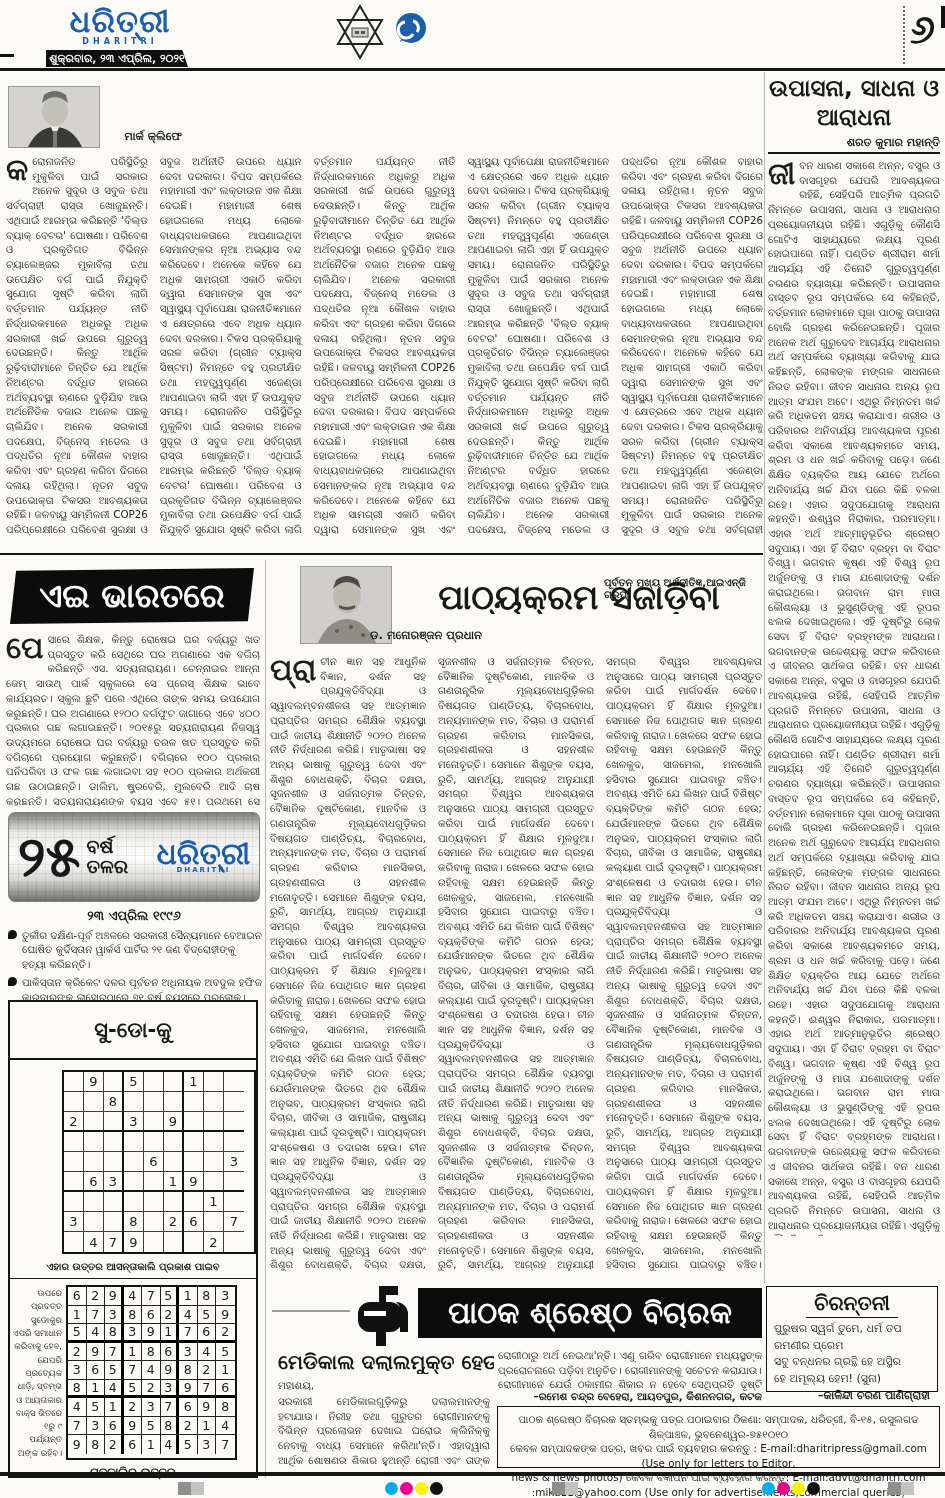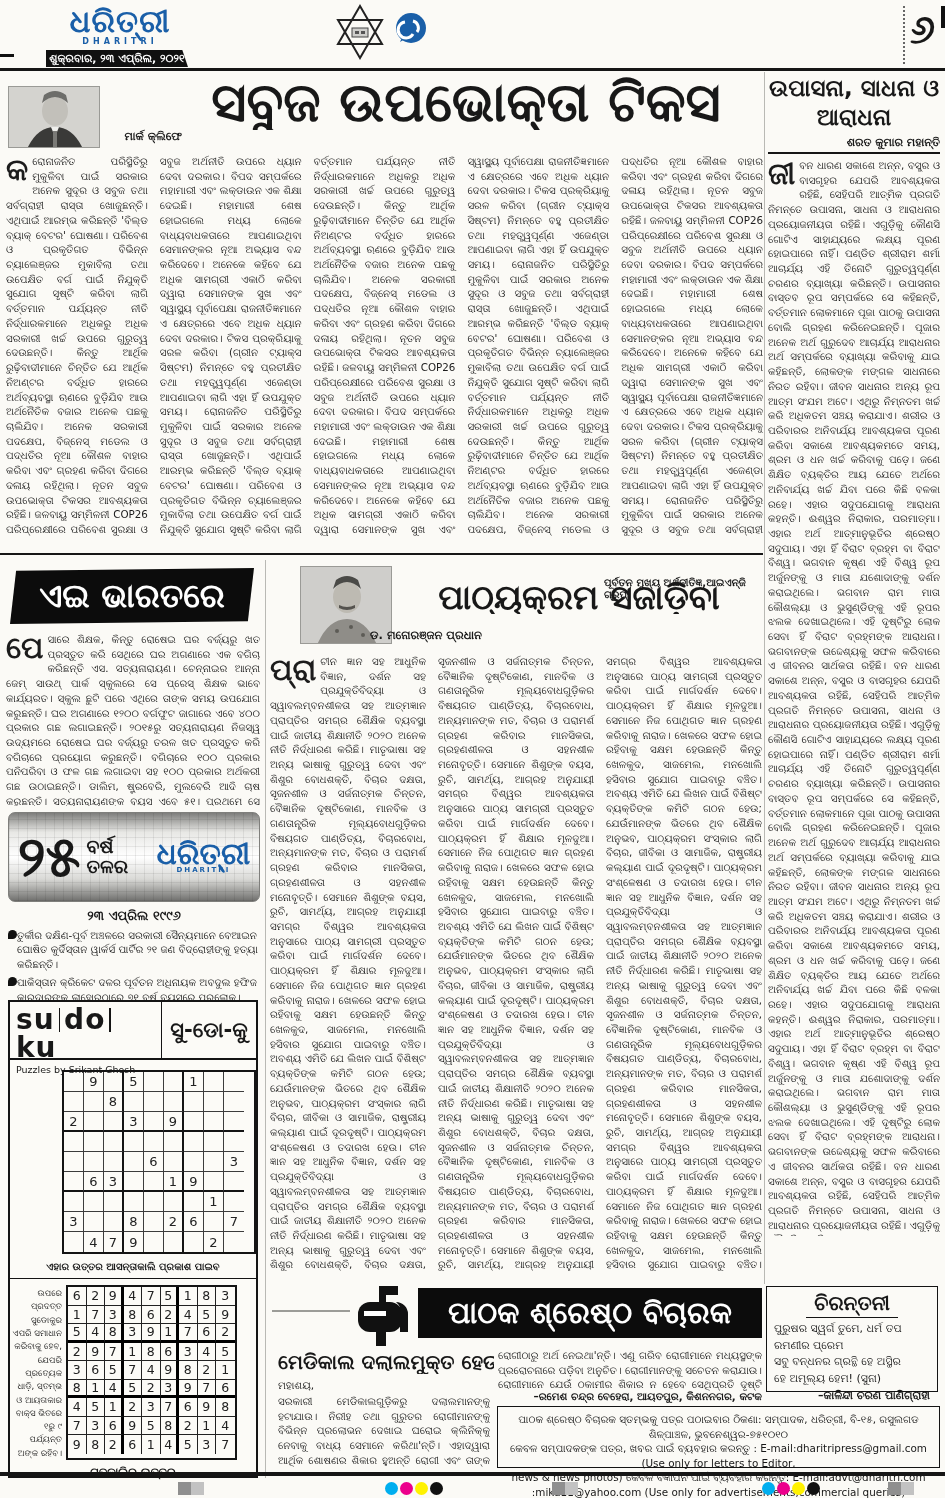--- a/index.html
+++ b/index.html
@@ -48,21 +48,21 @@
     background:
       repeating-linear-gradient(90deg, rgba(0,0,0,.07) 0 1px, transparent 1px 9px),
       repeating-linear-gradient(0deg, rgba(0,0,0,.07) 0 1px, transparent 1px 9px),
       linear-gradient(180deg,#7e7e7c 0%,#e8e8e5 22%,#ffffff 50%,#d9d9d6 75%,#6f6f6d 100%);
     display:flex; align-items:center; justify-content:center; gap:6px;
   }
   .y25-num { font-size:56px; font-weight:bold; line-height:.9; }
   .y25-mid { font-size:19px; font-weight:bold; line-height:1.05; width:64px; }
   .y25-logo { color:#1a5fa8; font-size:30px; font-weight:bold; line-height:.9; }
   .y25-logo small{ display:block; font-size:7px; letter-spacing:2px; text-align:center; }
-  .bullet-item { display:flex; font-size:10.3px; line-height:1.4; margin-bottom:4px; }
+  .bullet-item { display:flex; gap:5px; font-size:10.3px; line-height:1.4; margin-bottom:4px; }
   .bullet-marker { width:9px; height:9px; background:#111; border-radius:50% 50% 50% 0; flex:0 0 9px; margin-top:2px; }
 
   
   .sudoku-box { border:2px solid #141414; background:#fcfbf7; }
   .sudoku-head { display:flex; border-bottom:2px solid #141414; height:58px; }
   .sudoku-head-left { width:152px; padding:4px 6px; border-right:1.5px solid #141414; }
   .sdk-word { font-size:28px; font-weight:bold; line-height:1; letter-spacing:1px; }
   .sdk-bar { display:inline-block; width:1.5px; height:24px; background:#141414; margin:0 4px; vertical-align:-3px; }
   .sdk-sub { font-size:9.5px; margin-top:2px; }
   .sudoku-head-right { flex:1; display:flex; align-items:center; justify-content:center; font-size:21px; font-weight:bold; }
@@ -134,21 +134,20 @@
     <svg width="92" height="62" viewBox="0 0 92 62">
       <rect width="92" height="62" fill="#d4d3cf"></rect>
       <ellipse cx="46" cy="24" rx="13" ry="15" fill="#c2c0ba"></ellipse>
       <path d="M33 16 q13 -12 26 0 l-2 -8 q-11 -8 -22 0 Z" fill="#6d6d6a"></path>
       <path d="M18 62 q10 -22 28 -22 q18 0 28 22 Z" fill="#3a3a38"></path>
       <path d="M42 40 l4 10 l4 -10 Z" fill="#efefec"></path>
       <rect x="44" y="44" width="4" height="18" fill="#7a7a76"></rect>
     </svg>
   </div>
   <div class="abs byline" style="left:104px;top:130px;width:78px;">ମାର୍କ କ୍ଲିଫେ</div>
-  <h1 class="abs lead-headline nowrap" style="left:172px;top:76px;width:588px;">ସବୁଜ ଉପଭୋକ୍ତା ଟିକସ</h1>
 
   <div class="abs bodytxt" style="left:6px;top:154px;width:757px;height:392px;column-count:5;column-gap:12px;">
     <span class="dropcap">କ</span><span>ରୋନାଜନିତ ପରିସ୍ଥିତିରୁ ମୁକୁଳିବା ପାଇଁ ସରକାର ଅନେକ ସୁଦୂର ଓ ସବୁଜ ତଥା ସର୍ବଗ୍ରାହୀ ରାସ୍ତା ଖୋଜୁଛନ୍ତି। ଏଥିପାଇଁ ଆରମ୍ଭ କରିଛନ୍ତି 'ବିଲ୍ଡ ବ୍ୟାକ୍ ବେଟର' ଘୋଷଣା। ପରିବେଶ ଓ ପ୍ରକୃତିଗତ ବିଭିନ୍ନ ଚ୍ୟାଲେଞ୍ଜର ମୁକାବିଲା ତଥା ଉପେକ୍ଷିତ ବର୍ଗ ପାଇଁ ନିଯୁକ୍ତି ସୁଯୋଗ ସୃଷ୍ଟି କରିବା ଲାଗି ବର୍ତ୍ତମାନ ପର୍ଯ୍ୟନ୍ତ ନୀତି ନିର୍ଦ୍ଧାରକମାନେ ଅଧିକରୁ ଅଧିକ ସରକାରୀ ଖର୍ଚ୍ଚ ଉପରେ ଗୁରୁତ୍ୱ ଦେଉଛନ୍ତି। କିନ୍ତୁ ଆର୍ଥିକ ରୁଢ଼ିବାଦୀମାନେ ଚିନ୍ତିତ ଯେ ଆର୍ଥିକ ନିଅଣ୍ଟର ବର୍ଦ୍ଧିତ ହାରରେ ଅର୍ଥବ୍ୟବସ୍ଥା ଋଣରେ ବୁଡ଼ିଯିବ ଆଉ ଅର୍ଥନୈତିକ ବଜାର ଅନେକ ପଛକୁ ଚାଲିଯିବ। ଅନେକ ସରକାରୀ ପଦକ୍ଷେପ, ବିଜ୍‌ନେସ୍ ମଡେଲ ଓ ପଦ୍ଧତିର ନୂଆ କୌଶଳ ବାହାର କରିବା ଏବଂ ଗ୍ରହଣ କରିବା ଦିଗରେ ଦଳାୟ ରହିଥିଲା। ନୂତନ ସବୁଜ ଉପଭୋକ୍ତା ଟିକସର ଆବଶ୍ୟକତା ରହିଛି। ଜଳବାୟୁ ସମ୍ମିଳନୀ COP26 ପରିପ୍ରେକ୍ଷୀରେ ପରିବେଶ ସୁରକ୍ଷା ଓ ସବୁଜ ଅର୍ଥନୀତି ଉପରେ ଧ୍ୟାନ ଦେବା ଦରକାର। ବିପଦ ସମ୍ପର୍କରେ ମହାମାରୀ ଏବଂ ଲକ୍‌ଡାଉନ ଏକ ଶିକ୍ଷା ଦେଇଛି। ମହାମାରୀ ଶେଷ ହୋଇଗଲେ ମଧ୍ୟ ଲୋକେ ବାଧ୍ୟବାଧକତାରେ ଆପଣାଇଥିବା ସେମାନଙ୍କର ନୂଆ ଅଭ୍ୟାସ ବନ୍ଦ କରିଦେବେ। ଅନେକେ କହିବେ ଯେ ଅଧିକ ସାମଗ୍ରୀ ଏକାଠି କରିବା ଦ୍ୱାରା ସେମାନଙ୍କ ସୁଖ ଏବଂ ସ୍ୱାସ୍ଥ୍ୟ ପୂର୍ବାପେକ୍ଷା ରାଜନୀତିଜ୍ଞମାନେ ଏ କ୍ଷେତ୍ରରେ ଏବେ ଅଧିକ ଧ୍ୟାନ ଦେବା ଦରକାର। ଟିକସ ପ୍ରକ୍ରିୟାକୁ ସରଳ କରିବା (ଗ୍ରୀନ ଟ୍ୟାକ୍ସ ସିଷ୍ଟମ) ନିମନ୍ତେ ବହୁ ପ୍ରତୀକ୍ଷିତ ତଥା ମହତ୍ତ୍ୱପୂର୍ଣ୍ଣ ଏଜେଣ୍ଡା ଆପଣାଇବା ଲାଗି ଏହା ହିଁ ଉପଯୁକ୍ତ ସମୟ। ରୋନାଜନିତ ପରିସ୍ଥିତିରୁ ମୁକୁଳିବା ପାଇଁ ସରକାର ଅନେକ ସୁଦୂର ଓ ସବୁଜ ତଥା ସର୍ବଗ୍ରାହୀ ରାସ୍ତା ଖୋଜୁଛନ୍ତି। ଏଥିପାଇଁ ଆରମ୍ଭ କରିଛନ୍ତି 'ବିଲ୍ଡ ବ୍ୟାକ୍ ବେଟର' ଘୋଷଣା। ପରିବେଶ ଓ ପ୍ରକୃତିଗତ ବିଭିନ୍ନ ଚ୍ୟାଲେଞ୍ଜର ମୁକାବିଲା ତଥା ଉପେକ୍ଷିତ ବର୍ଗ ପାଇଁ ନିଯୁକ୍ତି ସୁଯୋଗ ସୃଷ୍ଟି କରିବା ଲାଗି ବର୍ତ୍ତମାନ ପର୍ଯ୍ୟନ୍ତ ନୀତି ନିର୍ଦ୍ଧାରକମାନେ ଅଧିକରୁ ଅଧିକ ସରକାରୀ ଖର୍ଚ୍ଚ ଉପରେ ଗୁରୁତ୍ୱ ଦେଉଛନ୍ତି। କିନ୍ତୁ ଆର୍ଥିକ ରୁଢ଼ିବାଦୀମାନେ ଚିନ୍ତିତ ଯେ ଆର୍ଥିକ ନିଅଣ୍ଟର ବର୍ଦ୍ଧିତ ହାରରେ ଅର୍ଥବ୍ୟବସ୍ଥା ଋଣରେ ବୁଡ଼ିଯିବ ଆଉ ଅର୍ଥନୈତିକ ବଜାର ଅନେକ ପଛକୁ ଚାଲିଯିବ। ଅନେକ ସରକାରୀ ପଦକ୍ଷେପ, ବିଜ୍‌ନେସ୍ ମଡେଲ ଓ ପଦ୍ଧତିର ନୂଆ କୌଶଳ ବାହାର କରିବା ଏବଂ ଗ୍ରହଣ କରିବା ଦିଗରେ ଦଳାୟ ରହିଥିଲା। ନୂତନ ସବୁଜ ଉପଭୋକ୍ତା ଟିକସର ଆବଶ୍ୟକତା ରହିଛି। ଜଳବାୟୁ ସମ୍ମିଳନୀ COP26 ପରିପ୍ରେକ୍ଷୀରେ ପରିବେଶ ସୁରକ୍ଷା ଓ ସବୁଜ ଅର୍ଥନୀତି ଉପରେ ଧ୍ୟାନ ଦେବା ଦରକାର। ବିପଦ ସମ୍ପର୍କରେ ମହାମାରୀ ଏବଂ ଲକ୍‌ଡାଉନ ଏକ ଶିକ୍ଷା ଦେଇଛି। ମହାମାରୀ ଶେଷ ହୋଇଗଲେ ମଧ୍ୟ ଲୋକେ ବାଧ୍ୟବାଧକତାରେ ଆପଣାଇଥିବା ସେମାନଙ୍କର ନୂଆ ଅଭ୍ୟାସ ବନ୍ଦ କରିଦେବେ। ଅନେକେ କହିବେ ଯେ ଅଧିକ ସାମଗ୍ରୀ ଏକାଠି କରିବା ଦ୍ୱାରା ସେମାନଙ୍କ ସୁଖ ଏବଂ ସ୍ୱାସ୍ଥ୍ୟ ପୂର୍ବାପେକ୍ଷା ରାଜନୀତିଜ୍ଞମାନେ ଏ କ୍ଷେତ୍ରରେ ଏବେ ଅଧିକ ଧ୍ୟାନ ଦେବା ଦରକାର। ଟିକସ ପ୍ରକ୍ରିୟାକୁ ସରଳ କରିବା (ଗ୍ରୀନ ଟ୍ୟାକ୍ସ ସିଷ୍ଟମ) ନିମନ୍ତେ ବହୁ ପ୍ରତୀକ୍ଷିତ ତଥା ମହତ୍ତ୍ୱପୂର୍ଣ୍ଣ ଏଜେଣ୍ଡା ଆପଣାଇବା ଲାଗି ଏହା ହିଁ ଉପଯୁକ୍ତ ସମୟ। ରୋନାଜନିତ ପରିସ୍ଥିତିରୁ ମୁକୁଳିବା ପାଇଁ ସରକାର ଅନେକ ସୁଦୂର ଓ ସବୁଜ ତଥା ସର୍ବଗ୍ରାହୀ ରାସ୍ତା ଖୋଜୁଛନ୍ତି। ଏଥିପାଇଁ ଆରମ୍ଭ କରିଛନ୍ତି 'ବିଲ୍ଡ ବ୍ୟାକ୍ ବେଟର' ଘୋଷଣା। ପରିବେଶ ଓ ପ୍ରକୃତିଗତ ବିଭିନ୍ନ ଚ୍ୟାଲେଞ୍ଜର ମୁକାବିଲା ତଥା ଉପେକ୍ଷିତ ବର୍ଗ ପାଇଁ ନିଯୁକ୍ତି ସୁଯୋଗ ସୃଷ୍ଟି କରିବା ଲାଗି ବର୍ତ୍ତମାନ ପର୍ଯ୍ୟନ୍ତ ନୀତି ନିର୍ଦ୍ଧାରକମାନେ ଅଧିକରୁ ଅଧିକ ସରକାରୀ ଖର୍ଚ୍ଚ ଉପରେ ଗୁରୁତ୍ୱ ଦେଉଛନ୍ତି। କିନ୍ତୁ ଆର୍ଥିକ ରୁଢ଼ିବାଦୀମାନେ ଚିନ୍ତିତ ଯେ ଆର୍ଥିକ ନିଅଣ୍ଟର ବର୍ଦ୍ଧିତ ହାରରେ ଅର୍ଥବ୍ୟବସ୍ଥା ଋଣରେ ବୁଡ଼ିଯିବ ଆଉ ଅର୍ଥନୈତିକ ବଜାର ଅନେକ ପଛକୁ ଚାଲିଯିବ। ଅନେକ ସରକାରୀ ପଦକ୍ଷେପ, ବିଜ୍‌ନେସ୍ ମଡେଲ ଓ ପଦ୍ଧତିର ନୂଆ କୌଶଳ ବାହାର କରିବା ଏବଂ ଗ୍ରହଣ କରିବା ଦିଗରେ ଦଳାୟ ରହିଥିଲା। ନୂତନ ସବୁଜ ଉପଭୋକ୍ତା ଟିକସର ଆବଶ୍ୟକତା ରହିଛି। ଜଳବାୟୁ ସମ୍ମିଳନୀ COP26 ପରିପ୍ରେକ୍ଷୀରେ ପରିବେଶ ସୁରକ୍ଷା ଓ ସବୁଜ ଅର୍ଥନୀତି ଉପରେ ଧ୍ୟାନ ଦେବା ଦରକାର। ବିପଦ ସମ୍ପର୍କରେ ମହାମାରୀ ଏବଂ ଲକ୍‌ଡାଉନ ଏକ ଶିକ୍ଷା ଦେଇଛି। ମହାମାରୀ ଶେଷ ହୋଇଗଲେ ମଧ୍ୟ ଲୋକେ ବାଧ୍ୟବାଧକତାରେ ଆପଣାଇଥିବା ସେମାନଙ୍କର ନୂଆ ଅଭ୍ୟାସ ବନ୍ଦ କରିଦେବେ। ଅନେକେ କହିବେ ଯେ ଅଧିକ ସାମଗ୍ରୀ ଏକାଠି କରିବା ଦ୍ୱାରା ସେମାନଙ୍କ ସୁଖ ଏବଂ ସ୍ୱାସ୍ଥ୍ୟ ପୂର୍ବାପେକ୍ଷା ରାଜନୀତିଜ୍ଞମାନେ ଏ କ୍ଷେତ୍ରରେ ଏବେ ଅଧିକ ଧ୍ୟାନ ଦେବା ଦରକାର। ଟିକସ ପ୍ରକ୍ରିୟାକୁ ସରଳ କରିବା (ଗ୍ରୀନ ଟ୍ୟାକ୍ସ ସିଷ୍ଟମ) ନିମନ୍ତେ ବହୁ ପ୍ରତୀକ୍ଷିତ ତଥା ମହତ୍ତ୍ୱପୂର୍ଣ୍ଣ ଏଜେଣ୍ଡା ଆପଣାଇବା ଲାଗି ଏହା ହିଁ ଉପଯୁକ୍ତ ସମୟ। ରୋନାଜନିତ ପରିସ୍ଥିତିରୁ ମୁକୁଳିବା ପାଇଁ ସରକାର ଅନେକ ସୁଦୂର ଓ ସବୁଜ ତଥା ସର୍ବଗ୍ରାହୀ ରାସ୍ତା ଖୋଜୁଛନ୍ତି। ଏଥିପାଇଁ ଆରମ୍ଭ କରିଛନ୍ତି 'ବିଲ୍ଡ ବ୍ୟାକ୍ ବେଟର' ଘୋଷଣା। ପରିବେଶ ଓ ପ୍ରକୃତିଗତ ବିଭିନ୍ନ ଚ୍ୟାଲେଞ୍ଜର ମୁକାବିଲା ତଥା ଉପେକ୍ଷିତ ବର୍ଗ ପାଇଁ ନିଯୁକ୍ତି ସୁଯୋଗ ସୃଷ୍ଟି କରିବା ଲାଗି ବର୍ତ୍ତମାନ ପର୍ଯ୍ୟନ୍ତ ନୀତି ନିର୍ଦ୍ଧାରକମାନେ ଅଧିକରୁ ଅଧିକ ସରକାରୀ ଖର୍ଚ୍ଚ ଉପରେ ଗୁରୁତ୍ୱ ଦେଉଛନ୍ତି। କିନ୍ତୁ ଆର୍ଥିକ ରୁଢ଼ିବାଦୀମାନେ ଚିନ୍ତିତ ଯେ ଆର୍ଥିକ ନିଅଣ୍ଟର ବର୍ଦ୍ଧିତ ହାରରେ ଅର୍ଥବ୍ୟବସ୍ଥା ଋଣରେ ବୁଡ଼ିଯିବ ଆଉ ଅର୍ଥନୈତିକ ବଜାର ଅନେକ ପଛକୁ ଚାଲିଯିବ। ଅନେକ ସରକାରୀ ପଦକ୍ଷେପ, ବିଜ୍‌ନେସ୍ ମଡେଲ ଓ ପଦ୍ଧତିର ନୂଆ କୌଶଳ ବାହାର କରିବା ଏବଂ ଗ୍ରହଣ କରିବା ଦିଗରେ ଦଳାୟ ରହିଥିଲା। ନୂତନ ସବୁଜ ଉପଭୋକ୍ତା ଟିକସର ଆବଶ୍ୟକତା ରହିଛି। ଜଳବାୟୁ ସମ୍ମିଳନୀ COP26 ପରିପ୍ରେକ୍ଷୀରେ ପରିବେଶ ସୁରକ୍ଷା ଓ ସବୁଜ ଅର୍ଥନୀତି ଉପରେ ଧ୍ୟାନ ଦେବା ଦରକାର। ବିପଦ ସମ୍ପର୍କରେ ମହାମାରୀ ଏବଂ ଲକ୍‌ଡାଉନ ଏକ ଶିକ୍ଷା ଦେଇଛି। ମହାମାରୀ ଶେଷ ହୋଇଗଲେ ମଧ୍ୟ ଲୋକେ ବାଧ୍ୟବାଧକତାରେ ଆପଣାଇଥିବା ସେମାନଙ୍କର ନୂଆ ଅଭ୍ୟାସ ବନ୍ଦ କରିଦେବେ। ଅନେକେ କହିବେ ଯେ ଅଧିକ ସାମଗ୍ରୀ ଏକାଠି କରିବା ଦ୍ୱାରା ସେମାନଙ୍କ ସୁଖ ଏବଂ ସ୍ୱାସ୍ଥ୍ୟ ପୂର୍ବାପେକ୍ଷା ରାଜନୀତିଜ୍ଞମାନେ ଏ କ୍ଷେତ୍ରରେ ଏବେ ଅଧିକ ଧ୍ୟାନ ଦେବା ଦରକାର। ଟିକସ ପ୍ରକ୍ରିୟାକୁ ସରଳ କରିବା (ଗ୍ରୀନ ଟ୍ୟାକ୍ସ ସିଷ୍ଟମ) ନିମନ୍ତେ ବହୁ ପ୍ରତୀକ୍ଷିତ ତଥା ମହତ୍ତ୍ୱପୂର୍ଣ୍ଣ ଏଜେଣ୍ଡା ଆପଣାଇବା ଲାଗି ଏହା ହିଁ ଉପଯୁକ୍ତ ସମୟ।</span>
   </div>
   <div class="abs signoff" style="left:596px;top:528px;width:166px;">ପୂର୍ବତନ ମୁଖ୍ୟ ଅର୍ଥନୀତିଜ୍ଞ,ଆଇଏନ୍‌ଜି ଗ୍ରୁପ୍</div>
 
   <div class="abs hrule" style="left:0;top:553px;width:763px;height:2px;"></div>
   <div class="abs vrule" style="left:764px;top:72px;height:1212px;"></div>
   <div class="abs vrule" style="left:265px;top:560px;height:918px;"></div>
 
@@ -209,24 +208,20 @@
         <span>ପାକିସ୍ତାନ କ୍ରିକେଟ ଦଳର ପୂର୍ବତନ ଅଧିନାୟକ ଅବଦୁଲ ହଫିଜ କାରଦାରଙ୍କ ଲାହୋରଠାରେ ୭୧ ବର୍ଷ ବୟସରେ ପରଲୋକ।</span>
       </div>
     <div class="bullet-item">
         <i class="bullet-marker"></i>
         <span>ଆସାମ ମୁଖ୍ୟମନ୍ତ୍ରୀ ହିତେଶ୍ୱର ସାଇକିଆଙ୍କ ୬୧ ବର୍ଷ ବୟସରେ ପରଲୋକ।</span>
       </div>
   </div>
 
   <div class="abs sudoku-box" style="left:8px;top:1000px;width:250px;height:478px;">
     <div class="sudoku-head">
-      <div class="sudoku-head-left">
-        <div class="sdk-word"><span>su</span><i class="sdk-bar"></i><span>do</span><i class="sdk-bar"></i><span>ku</span></div>
-        <div class="sdk-sub">Puzzles by Srikant Ghosh</div>
-      </div>
       <div class="sudoku-head-right">ସୁ-ଡୋ-କୁ</div>
     </div>
     <div class="grid9" id="puzzle-grid" style="margin:10px 0 0 52px;">
         <div class="cell"></div>
         <div class="cell">9</div>
         <div class="cell br"></div>
         <div class="cell">5</div>
         <div class="cell"></div>
         <div class="cell br"></div>
         <div class="cell">1</div>

